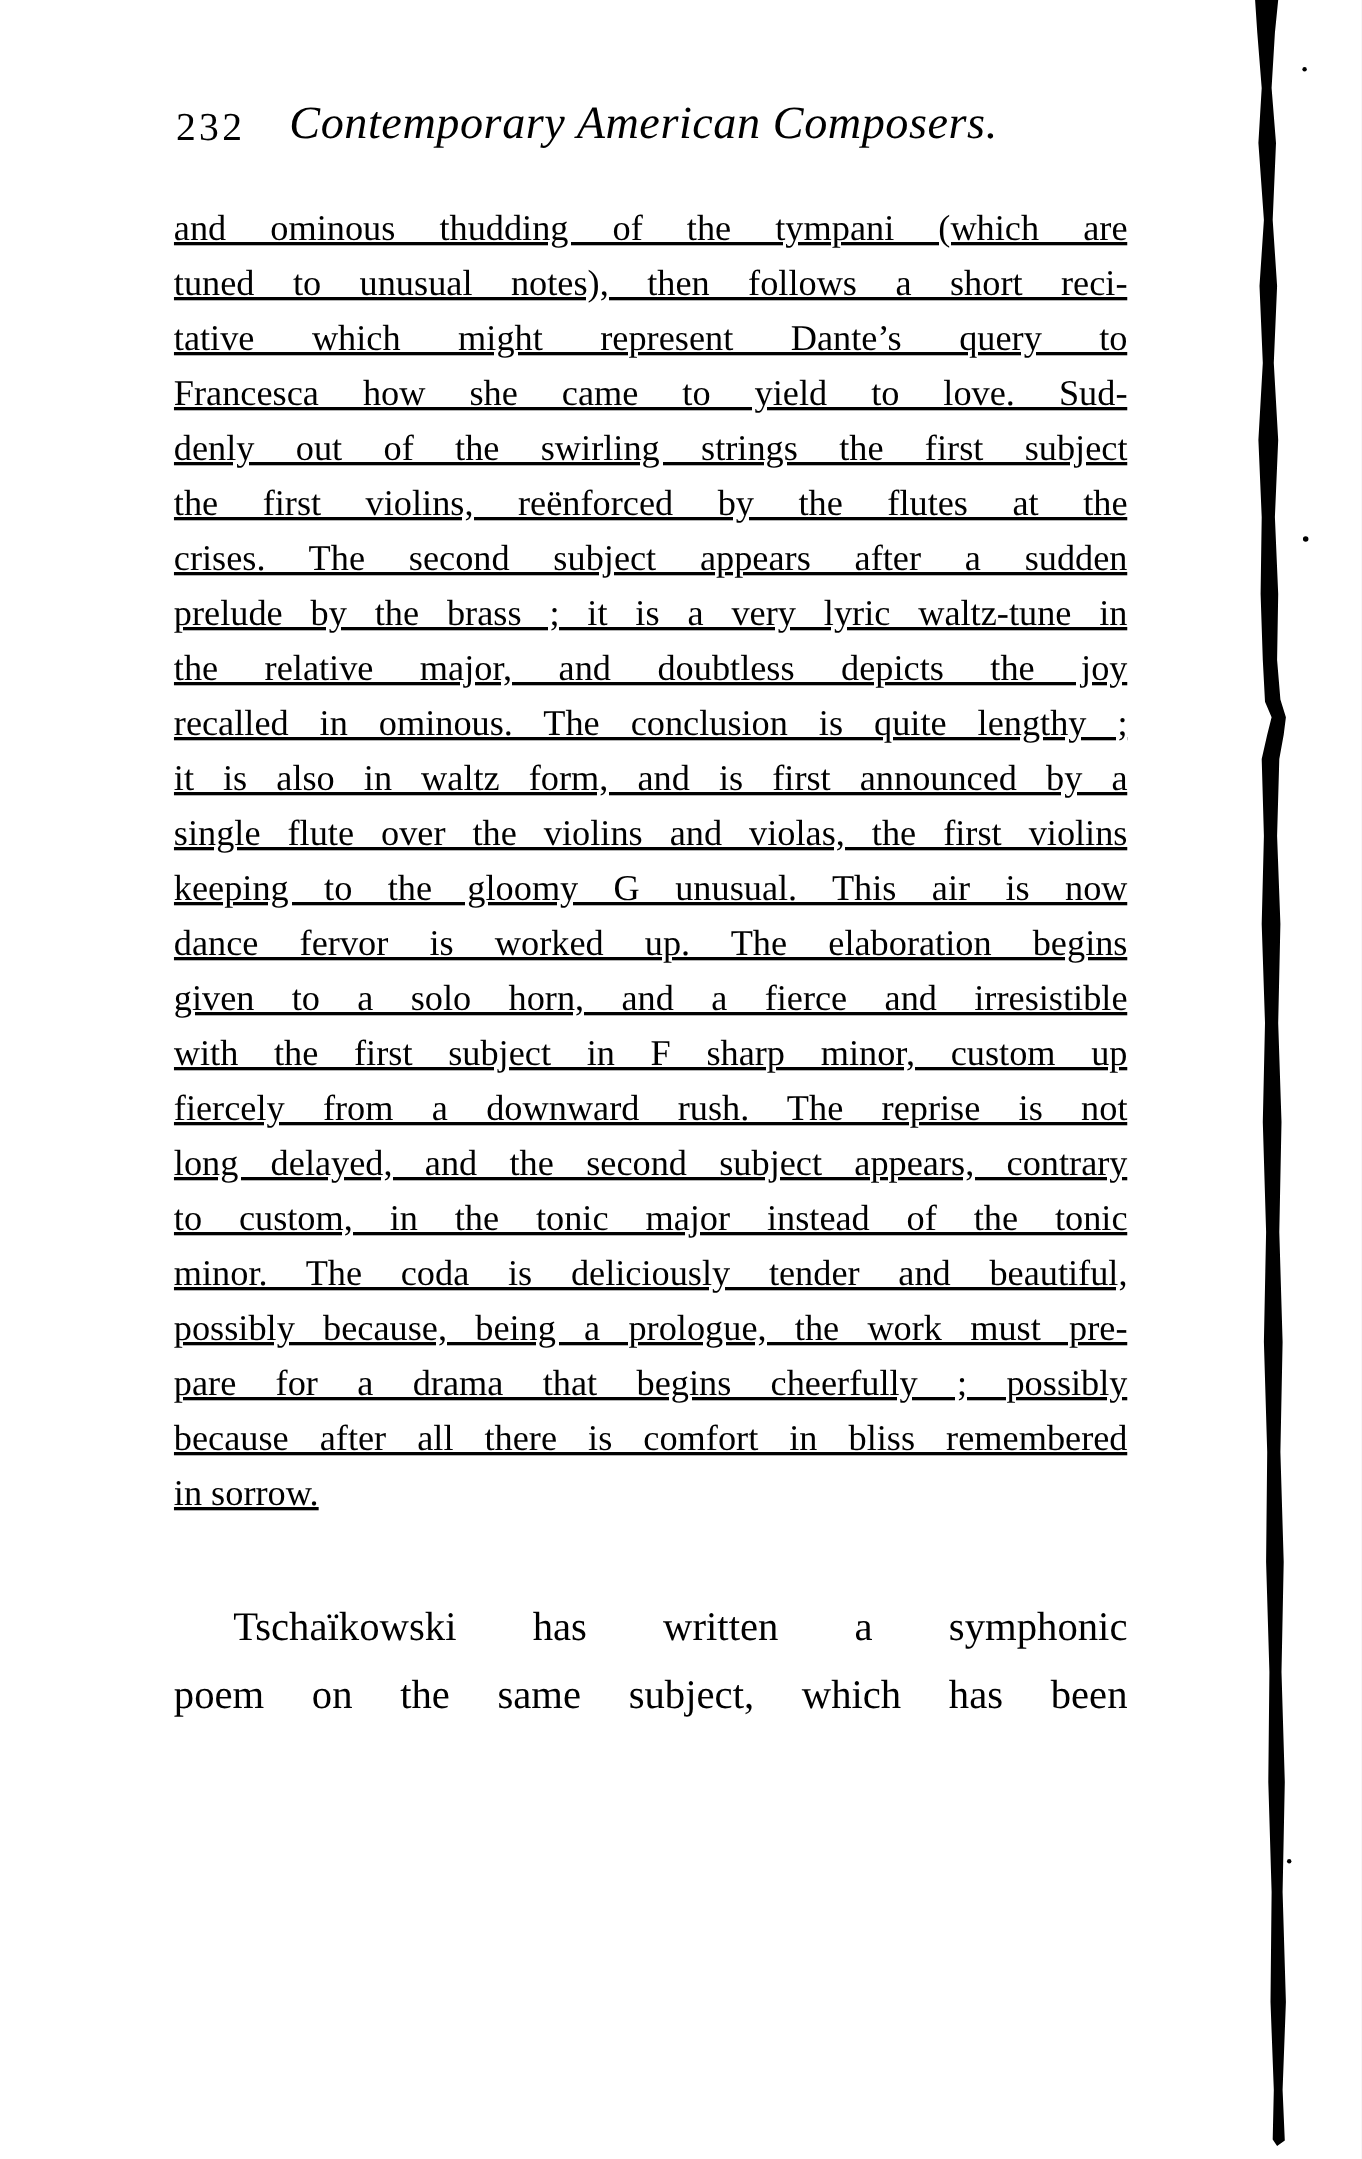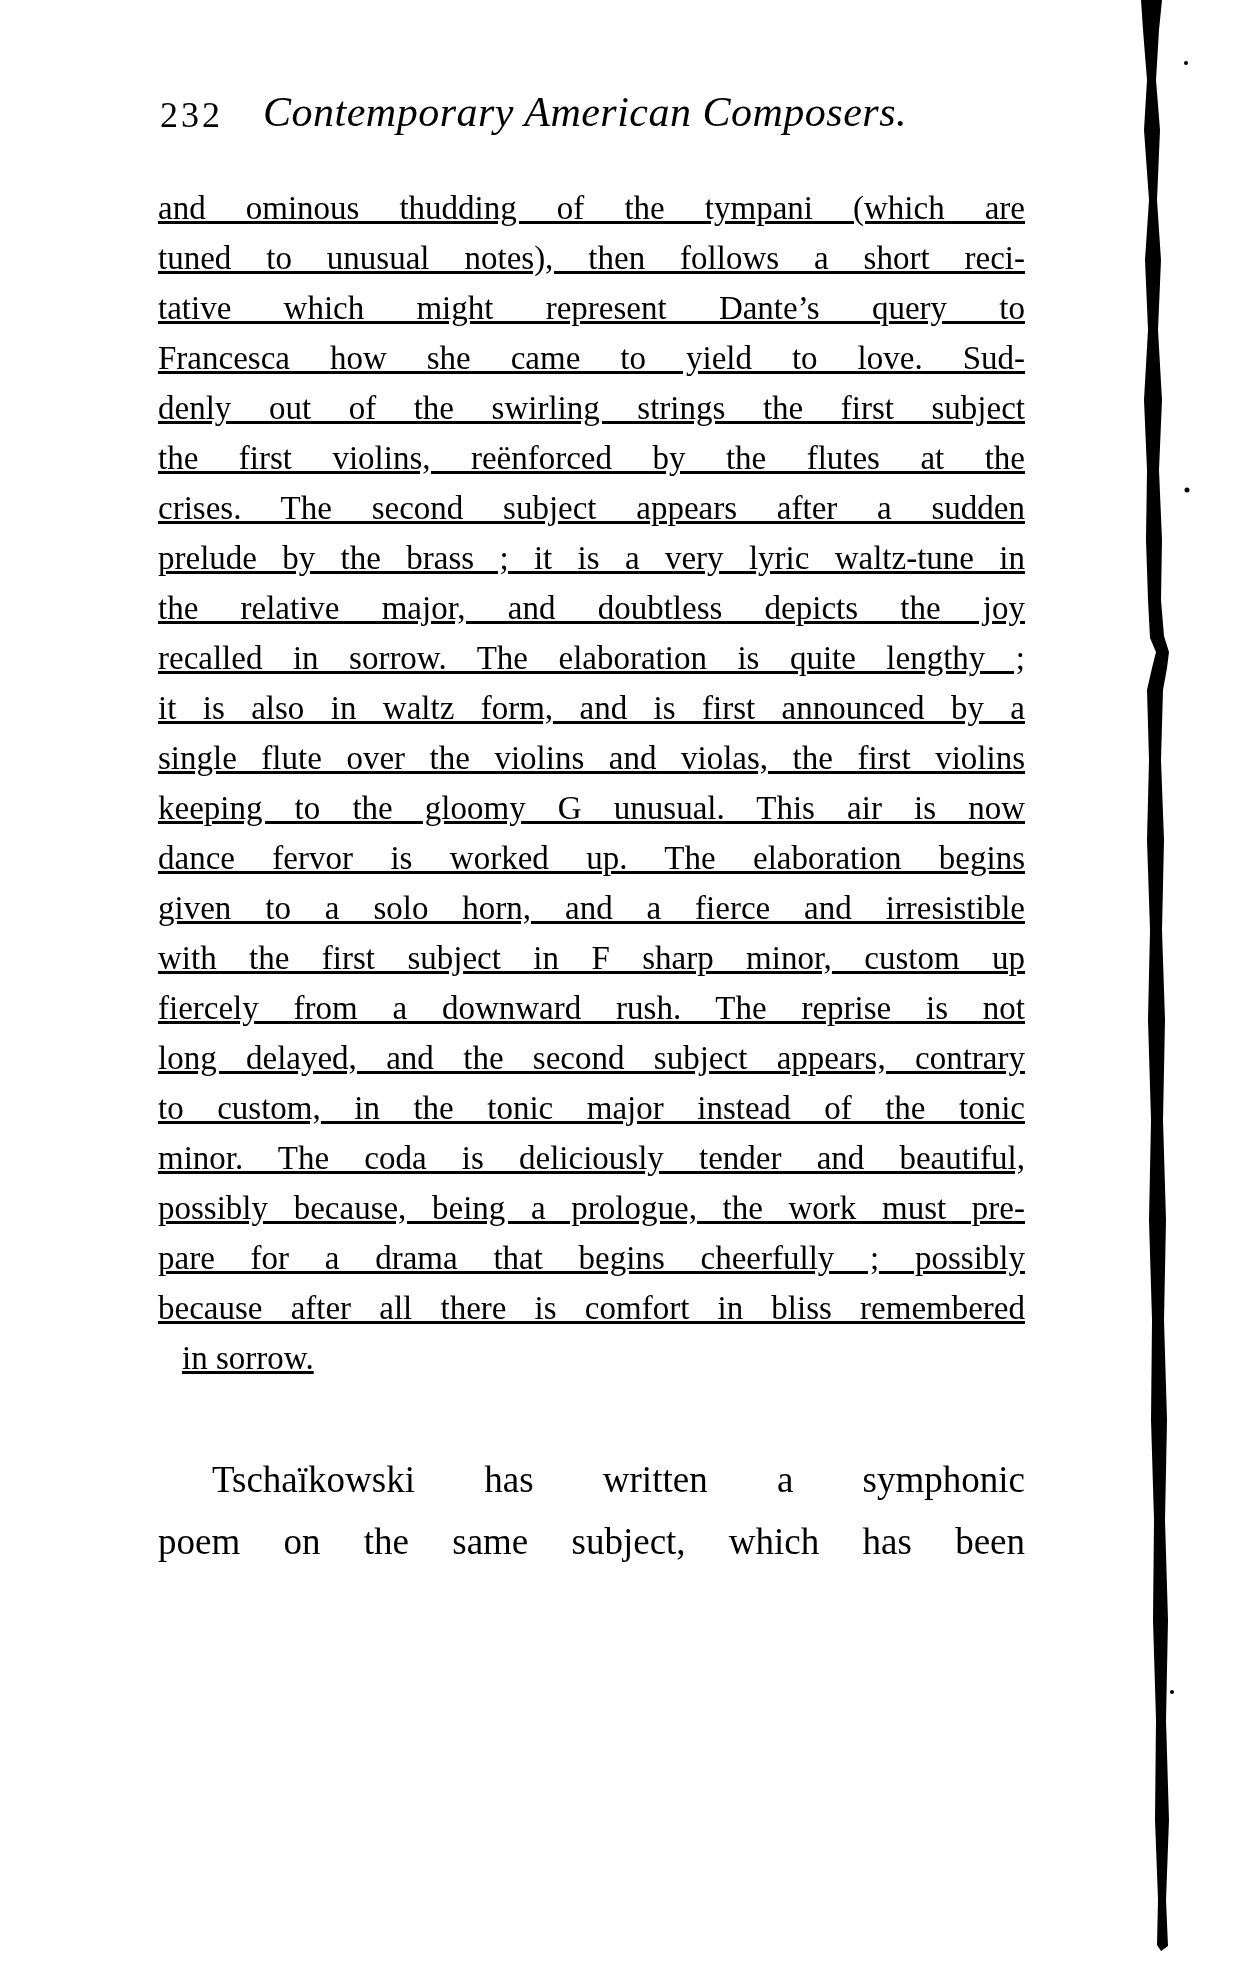--- a/index.html
+++ b/index.html
@@ -47,21 +47,20 @@
     font-size: 33px;
     line-height: 50px;
     height: 50px;
     text-align: justify;
     text-align-last: justify;
     overflow: hidden;
     white-space: normal;
   }
   .body-text .line.para-end {
     text-align-last: left;
-    margin-left: 24px;
   }
   .closing-para {
     position: absolute;
     left: 158px;
     top: 1449px;
     width: 867px;
   }
   .closing-para .line {
     font-size: 37px;
     line-height: 62px;
@@ -93,21 +92,21 @@
   <div class="body-text">
     <div class="line">and ominous thudding of the tympani (which are</div>
     <div class="line">tuned to unusual notes), then follows a short reci-</div>
     <div class="line">tative which might represent Dante’s query to</div>
     <div class="line">Francesca how she came to yield to love.  Sud-</div>
     <div class="line">denly out of the swirling strings the first subject</div>
     <div class="line">the first violins, reënforced by the flutes at the</div>
     <div class="line">crises.  The second subject appears after a sudden</div>
     <div class="line">prelude by the brass ; it is a very lyric waltz-tune in</div>
     <div class="line">the relative major, and doubtless depicts the joy</div>
-    <div class="line">recalled in sorrow.  The elaboration is quite lengthy ;</div>
+    <div class="line">recalled in ominous.  The conclusion is quite lengthy ;</div>
     <div class="line">it is also in waltz form, and is first announced by a</div>
     <div class="line">single flute over the violins and violas, the first violins</div>
     <div class="line">keeping to the gloomy G unusual.  This air is now</div>
     <div class="line">dance fervor is worked up.  The elaboration begins</div>
     <div class="line">given to a solo horn, and a fierce and irresistible</div>
     <div class="line">with the first subject in F sharp minor, custom up</div>
     <div class="line">fiercely from a downward rush.  The reprise is not</div>
     <div class="line">long delayed, and the second subject appears, contrary</div>
     <div class="line">to custom, in the tonic major instead of the tonic</div>
     <div class="line">minor.  The coda is deliciously tender and beautiful,</div>

